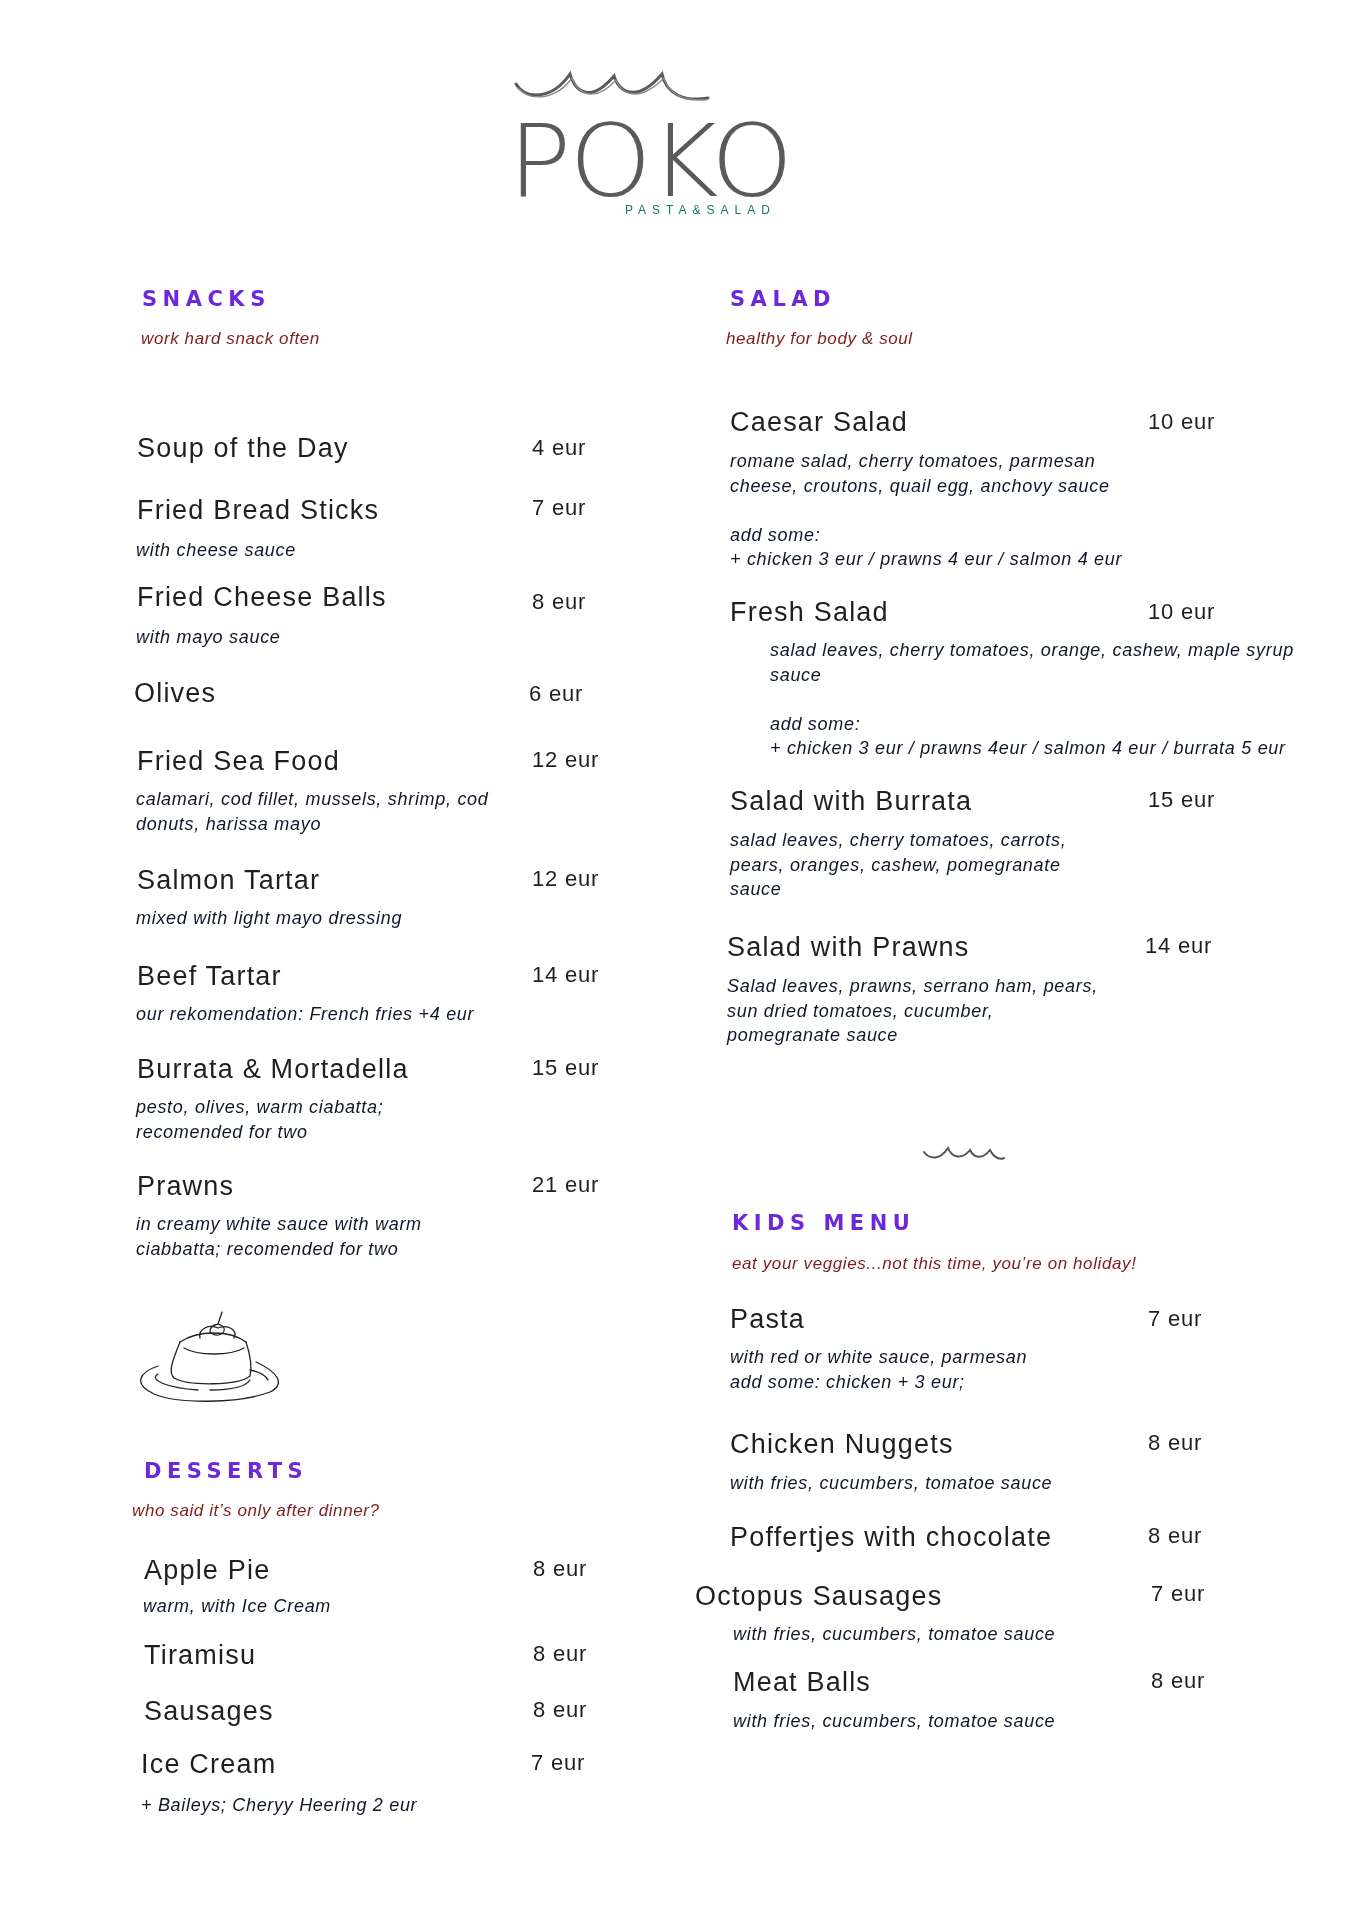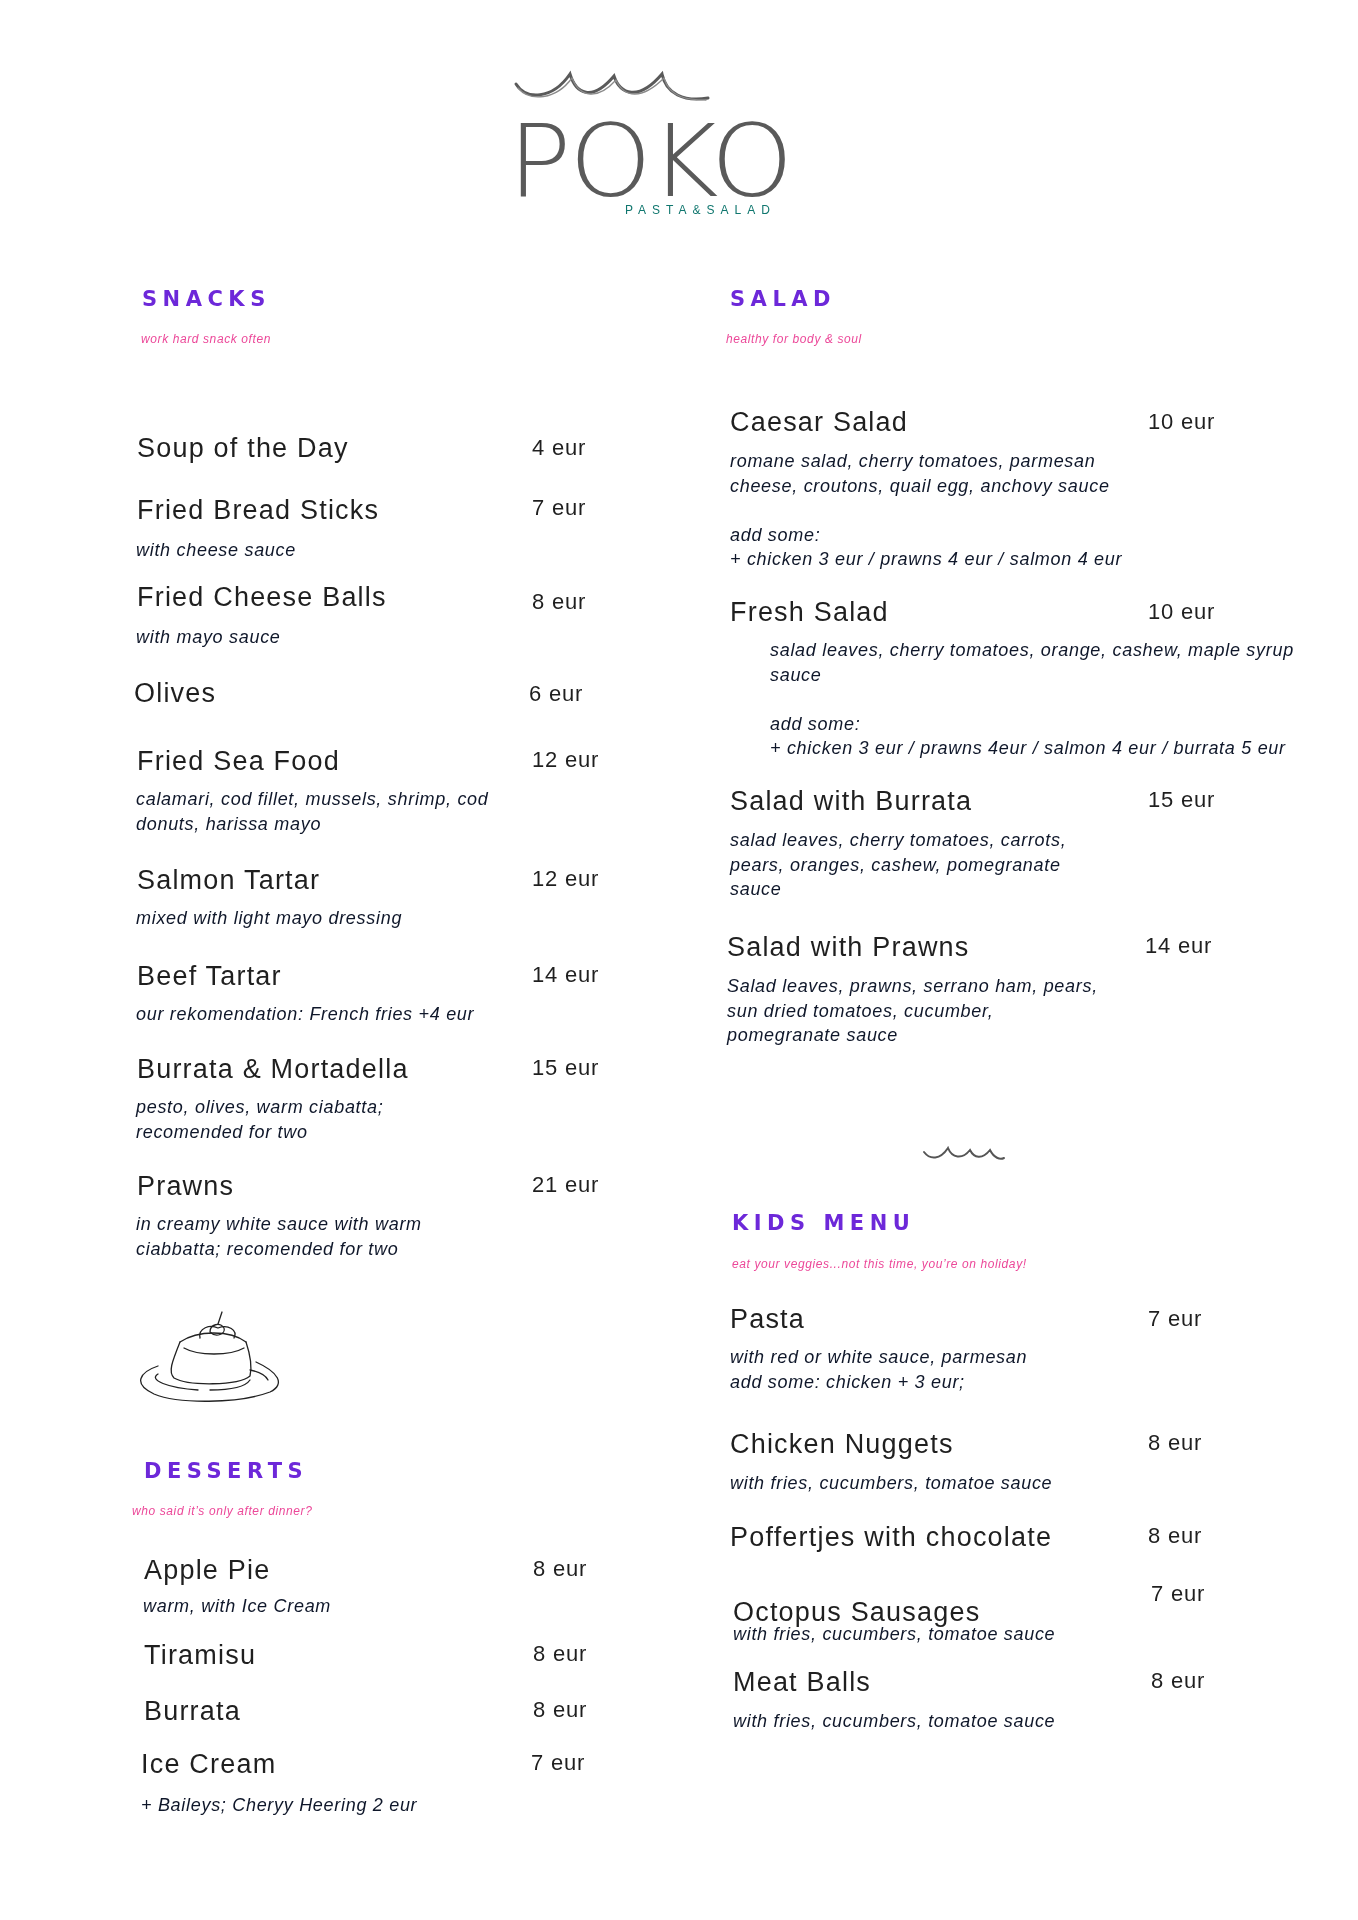--- a/index.html
+++ b/index.html
@@ -6,21 +6,21 @@
   body { width: 1358px; height: 1920px; position: relative; overflow: hidden;
          font-family: "Liberation Sans", sans-serif; color: #222222; }
   .abs { position: absolute; }
   .logo-wave { left: 512px; top: 70px; width: 200px; height: 40px; }
   .logo-word { left: 508px; top: 112px; font-family: "DejaVu Sans", sans-serif; font-weight: 200;
                font-size: 100px; line-height: 100px; color: #5a5a5a; letter-spacing: -2px;
                transform: scaleX(1.05); transform-origin: left top; -webkit-text-stroke: 0; }
   .logo-sub { left: 625px; top: 203px; font-size: 12px; letter-spacing: 6px; color: #0f766e; }
   .sec-title { font-family: "DejaVu Sans", sans-serif; font-weight: bold; font-size: 21px;
                letter-spacing: 5.5px; color: #6d28d9; line-height: 24px; white-space: nowrap; }
-  .sec-tag { font-style: italic; font-size: 12px; letter-spacing: 0.6px; color: #ec4899;
+  .sec-tag { font-style: italic; font-size: 17px; letter-spacing: 0.6px; color: #7f1d1d;
              line-height: 22px; white-space: nowrap; }
   .item-name { font-size: 27px; letter-spacing: 1.2px; line-height: 32px; color: #1f1f1f; white-space: nowrap; }
   .item-price { font-size: 22px; letter-spacing: 0.8px; line-height: 28px; color: #1f1f1f; white-space: nowrap; }
   .item-desc { font-style: italic; font-size: 18px; letter-spacing: 0.7px; line-height: 24.5px;
                color: #0f172a; white-space: pre; }
   svg { display: block; }
 </style>
 </head>
 <body>
 
@@ -91,21 +91,21 @@
 <div class="abs sec-title" style="left:144px; top:1459px;">DESSERTS</div>
 <div class="abs sec-tag" style="left:132px; top:1500px;">who said it’s only after dinner?</div>
 
 <div class="abs item-name" style="left:144px; top:1554px;">Apple Pie</div>
 <div class="abs item-price" style="left:533px; top:1555px;">8 eur</div>
 <div class="abs item-desc" style="left:143px; top:1594px;">warm, with Ice Cream</div>
 
 <div class="abs item-name" style="left:144px; top:1639px;">Tiramisu</div>
 <div class="abs item-price" style="left:533px; top:1640px;">8 eur</div>
 
-<div class="abs item-name" style="left:144px; top:1695px;">Burrata</div>
+<div class="abs item-name" style="left:144px; top:1695px;">Sausages</div>
 <div class="abs item-price" style="left:533px; top:1696px;">8 eur</div>
 
 <div class="abs item-name" style="left:141px; top:1748px;">Ice Cream</div>
 <div class="abs item-price" style="left:531px; top:1749px;">7 eur</div>
 <div class="abs item-desc" style="left:141px; top:1793px;">+ Baileys; Cheryy Heering 2 eur</div>
 
 <div class="abs sec-title" style="left:730px; top:287px;">SALAD</div>
 <div class="abs sec-tag" style="left:726px; top:328px;">healthy for body &amp; soul</div>
 
 <div class="abs item-name" style="left:730px; top:406px;">Caesar Salad</div>
@@ -150,19 +150,19 @@
 <div class="abs item-desc" style="left:730px; top:1345px;">with red or white sauce, parmesan
 add some: chicken + 3 eur;</div>
 
 <div class="abs item-name" style="left:730px; top:1428px;">Chicken Nuggets</div>
 <div class="abs item-price" style="left:1148px; top:1429px;">8 eur</div>
 <div class="abs item-desc" style="left:730px; top:1471px;">with fries, cucumbers, tomatoe sauce</div>
 
 <div class="abs item-name" style="left:730px; top:1521px;">Poffertjes with chocolate</div>
 <div class="abs item-price" style="left:1148px; top:1522px;">8 eur</div>
 
-<div class="abs item-name" style="left:733px; top:1580px;margin-top:16px;">Octopus Sausages</div>
+<div class="abs item-name" style="left:695px; top:1580px;">Octopus Sausages</div>
 <div class="abs item-price" style="left:1151px; top:1580px;">7 eur</div>
 <div class="abs item-desc" style="left:733px; top:1622px;">with fries, cucumbers, tomatoe sauce</div>
 
 <div class="abs item-name" style="left:733px; top:1666px;">Meat Balls</div>
 <div class="abs item-price" style="left:1151px; top:1667px;">8 eur</div>
 <div class="abs item-desc" style="left:733px; top:1709px;">with fries, cucumbers, tomatoe sauce</div>
 
 </body></html>

